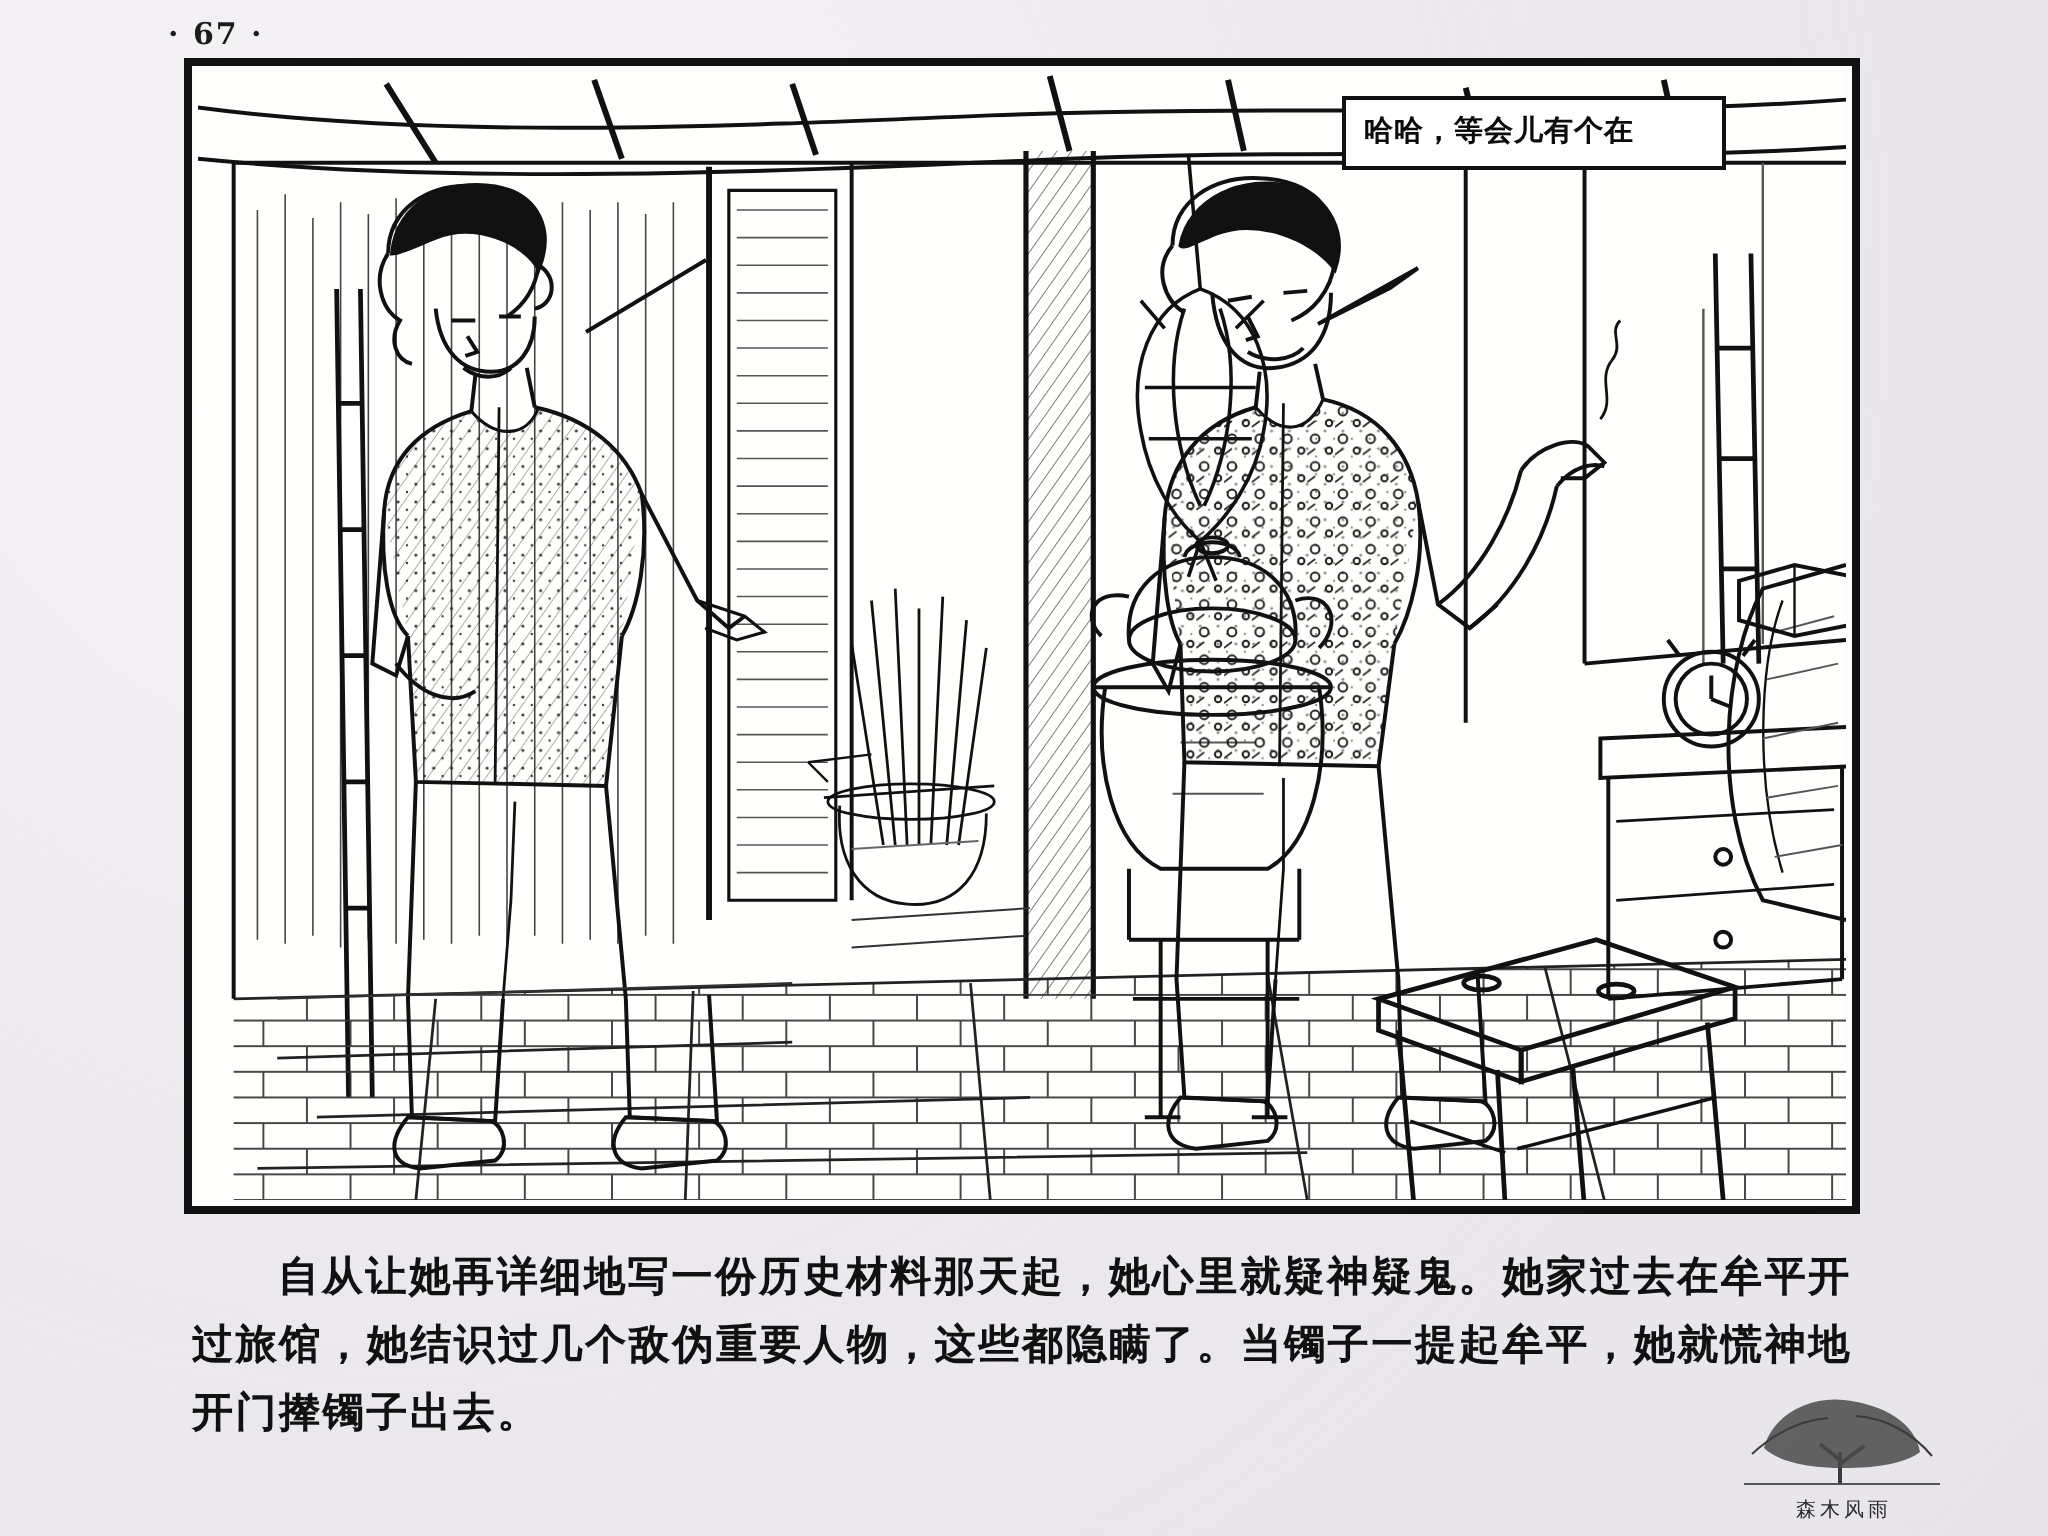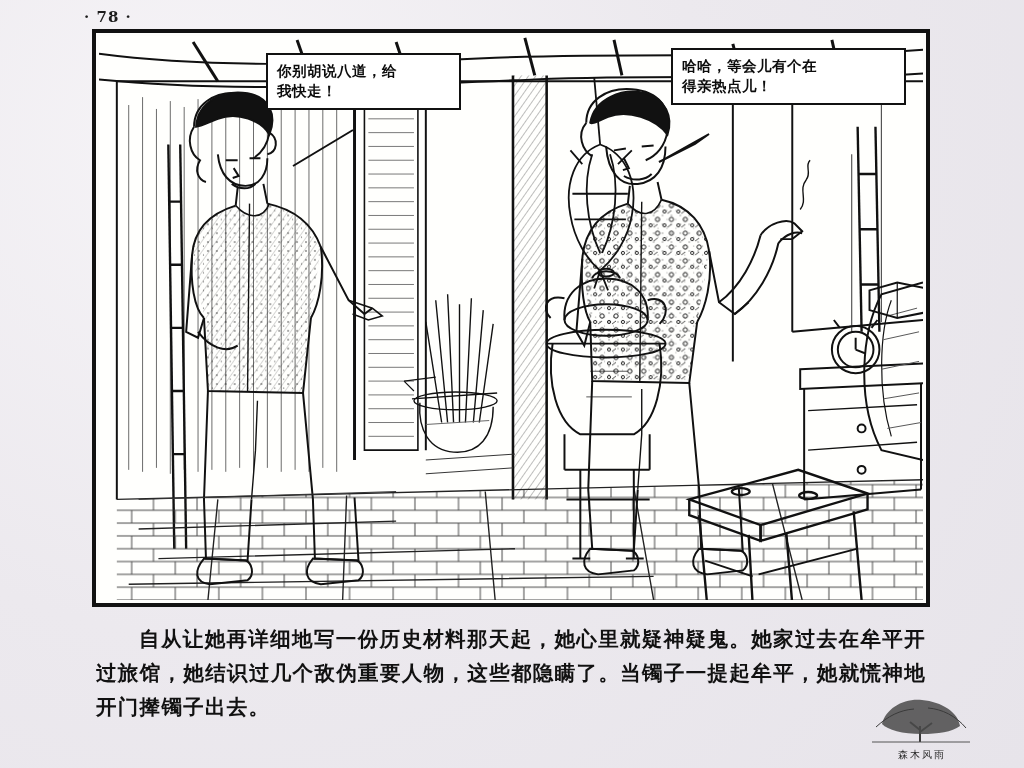--- a/index.html
+++ b/index.html
@@ -63,21 +63,21 @@
   .balloon .line {
     font-family: "DejaVu Serif", serif;
     font-weight: bold;
     font-size: 14.5px;
     line-height: 20px;
     color: #0c0c0c;
     white-space: nowrap;
     letter-spacing: 0.5px;
   }
   #balloon-left { left: 167px; top: 17px; width: 195px; }
-  #balloon-right { left: 572px; top: 12px; width: 235px; }
+  #balloon-right { left: 572px; top: 12px; width: 192px; }
   .tail { position: absolute; }
   .tail svg { display:block; }
 
   
   .caption {
     position: absolute;
     left: 96px;
     top: 622px;
     width: 830px;
   }
@@ -109,21 +109,21 @@
     font-size: 10px;
     color: #2b2b2b;
     letter-spacing: 2px;
   }
 </style>
 </head>
 <body>
 
 <div class="page">
 
-  <div class="page-number">· 78 ·</div>
+  <div class="page-number">· 67 ·</div>
 
   <div class="panel-frame">
     <div class="panel-inner">
 
       <div class="art">
         <svg viewBox="0 0 832 572" preserveAspectRatio="none" xmlns="http://www.w3.org/2000/svg">
           <defs>
             <pattern id="hatch" width="6" height="6" patternUnits="userSpaceOnUse" patternTransform="rotate(35)">
               <line x1="0" y1="0" x2="0" y2="6" stroke="#111" stroke-width="1"></line>
             </pattern>
@@ -374,28 +374,23 @@
         <svg width="70" height="46" viewBox="0 0 70 46" xmlns="http://www.w3.org/2000/svg">
           <path d="M66 2 L 6 38 L 46 14 Z" fill="#ffffff" stroke="#111" stroke-width="2"></path>
         </svg>
       </div>
       <div class="tail" style="left:556px; top:96px;">
         <svg width="60" height="40" viewBox="0 0 60 40" xmlns="http://www.w3.org/2000/svg">
           <path d="M54 2 L 4 30 L 40 12 Z" fill="#ffffff" stroke="#111" stroke-width="2"></path>
         </svg>
       </div>
 
-      <div class="balloon" id="balloon-left">
-        <div class="line">你别胡说八道，给</div>
-        <div class="line">我快走！</div>
-      </div>
 
       <div class="balloon" id="balloon-right">
         <div class="line">哈哈，等会儿有个在</div>
-        <div class="line">得亲热点儿！</div>
       </div>
 
     </div>
   </div>
 
   <div class="caption">
     <p>自从让她再详细地写一份历史材料那天起，她心里就疑神疑鬼。她家过去在牟平开过旅馆，她结识过几个敌伪重要人物，这些都隐瞒了。当镯子一提起牟平，她就慌神地开门撵镯子出去。</p>
   </div>
 
   <div class="signature">

